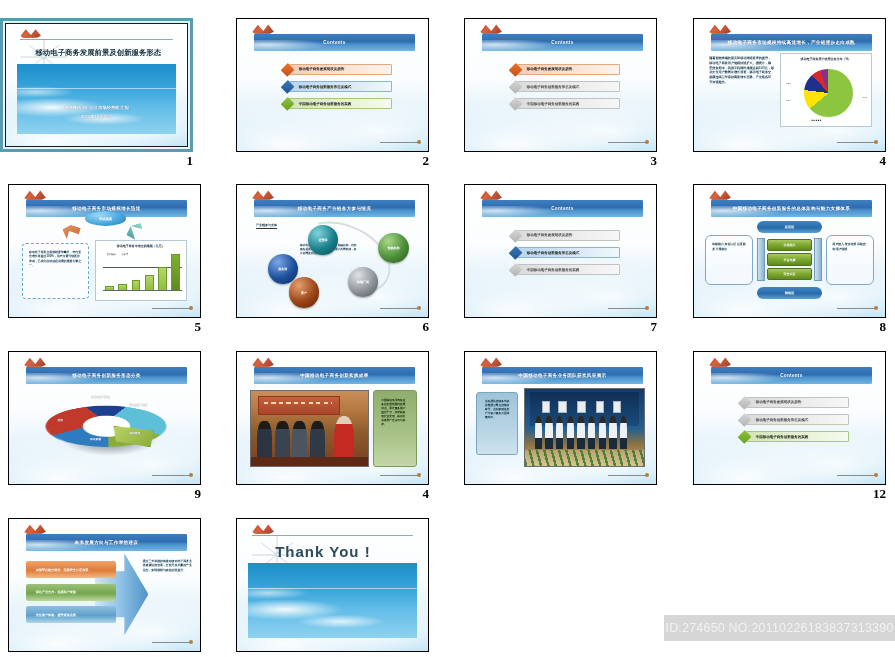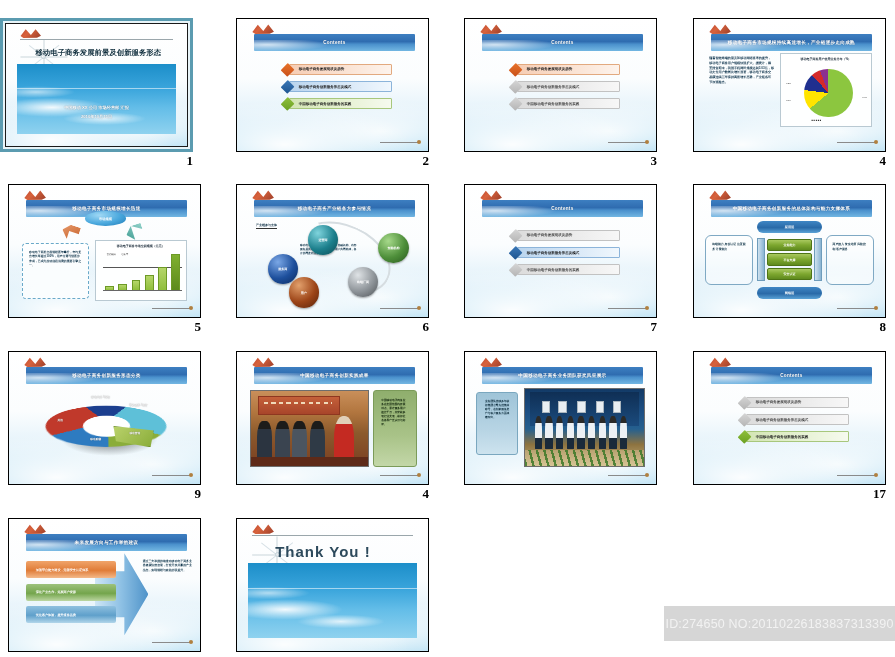--- a/index.html
+++ b/index.html
@@ -620,21 +620,21 @@
   }
   .wm-left .url {
     font-size: 21px;
     font-style: italic;
     color: #c4c4c4;
     text-shadow: 1px 1px 0 #ffffff;
   }
   .wm-id {
     position: absolute;
     right: 0; bottom: 16px;
-    width: 231px; height: 35px;
+    width: 231px; height: 26px;
     background: #d6d6d6;
     color: #f2f2f2;
     font-size: 12.5px;
     display: flex; align-items: center; justify-content: center;
     letter-spacing: 0.2px;
   }
 </style>
 </head>
 <body>
 
@@ -977,21 +977,21 @@
             <div class="lbl">移动电子商务创新服务形态及模式</div>
           </div>
           <div class="c-item i3 on3">
             <div class="bar"></div>
             <div class="dia"></div>
             <div class="lbl">中国移动电子商务创新服务的实践</div>
           </div>
           <div class="footer-line"></div>
         </div>
       </div>
-      <div class="slide-num">17</div>
+      <div class="slide-num">12</div>
     </div>
 
     <div class="cell" style="left:8px;top:506px;">
       <div class="slide">
         <div class="canvas">
           <div class="sky-bg"></div>
           <div class="logo"></div>
           <div class="title-bar">
             <div class="title-txt">未来发展方向与工作举措建议</div>
           </div>

